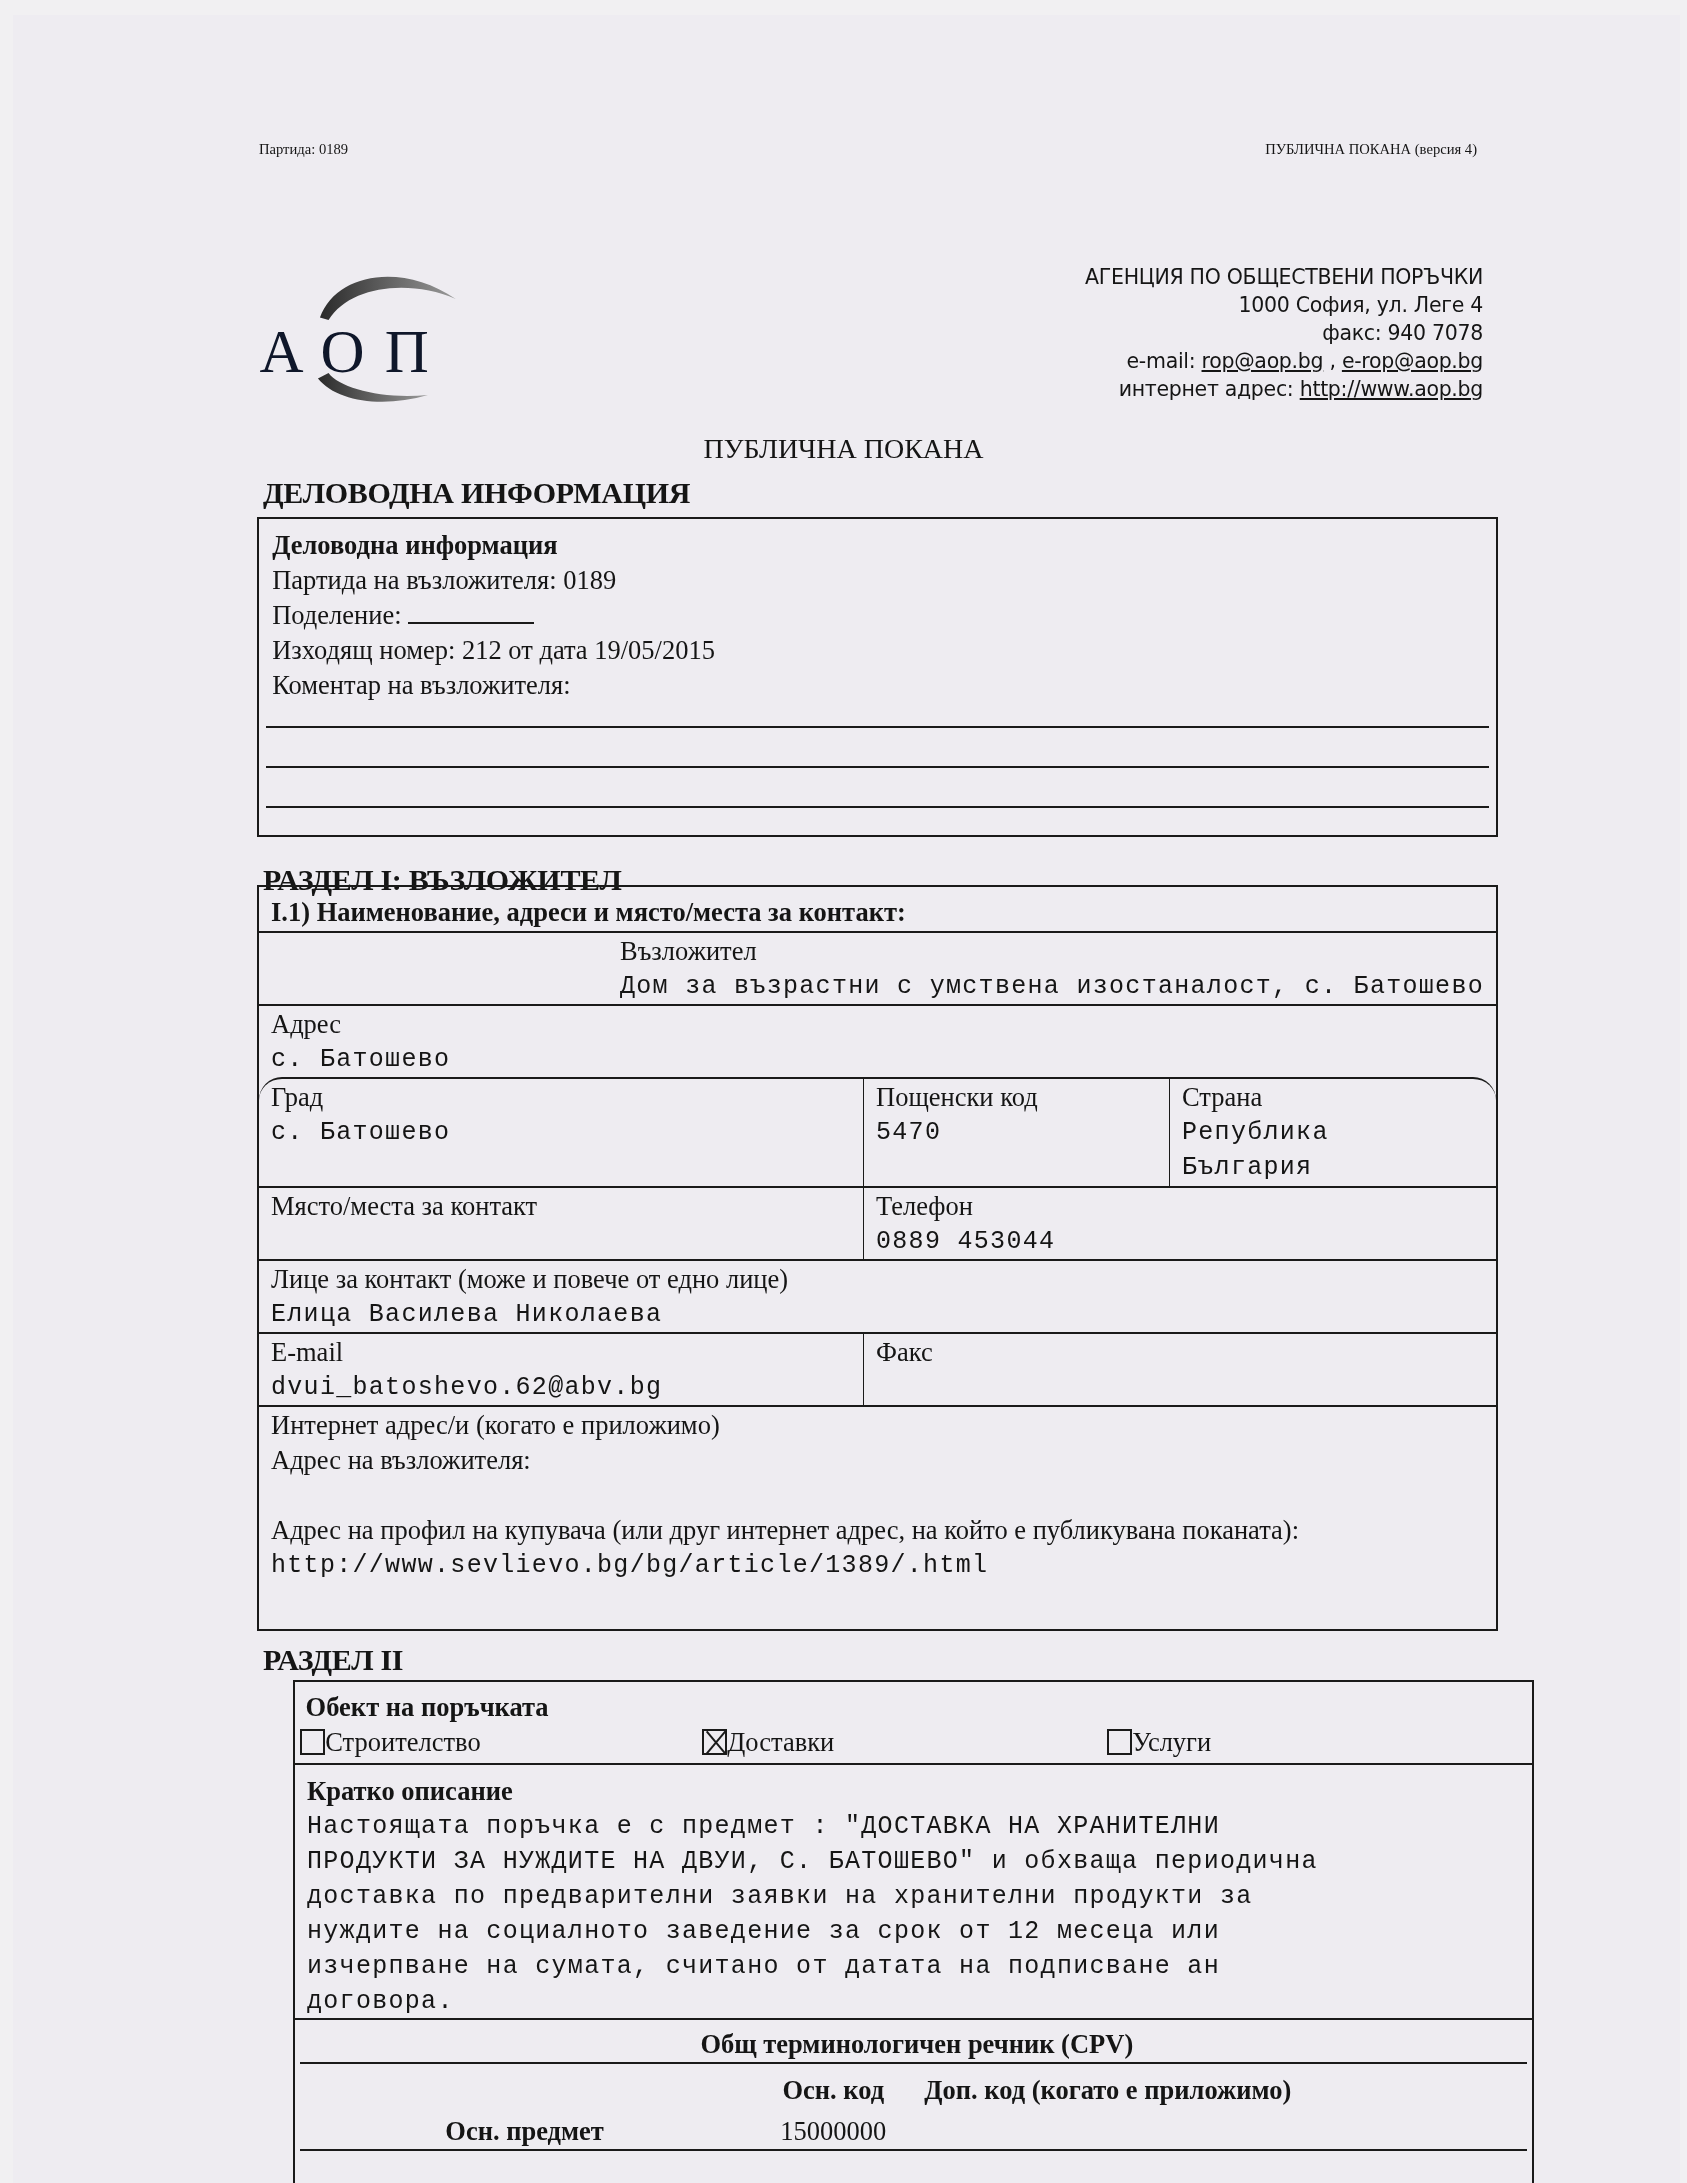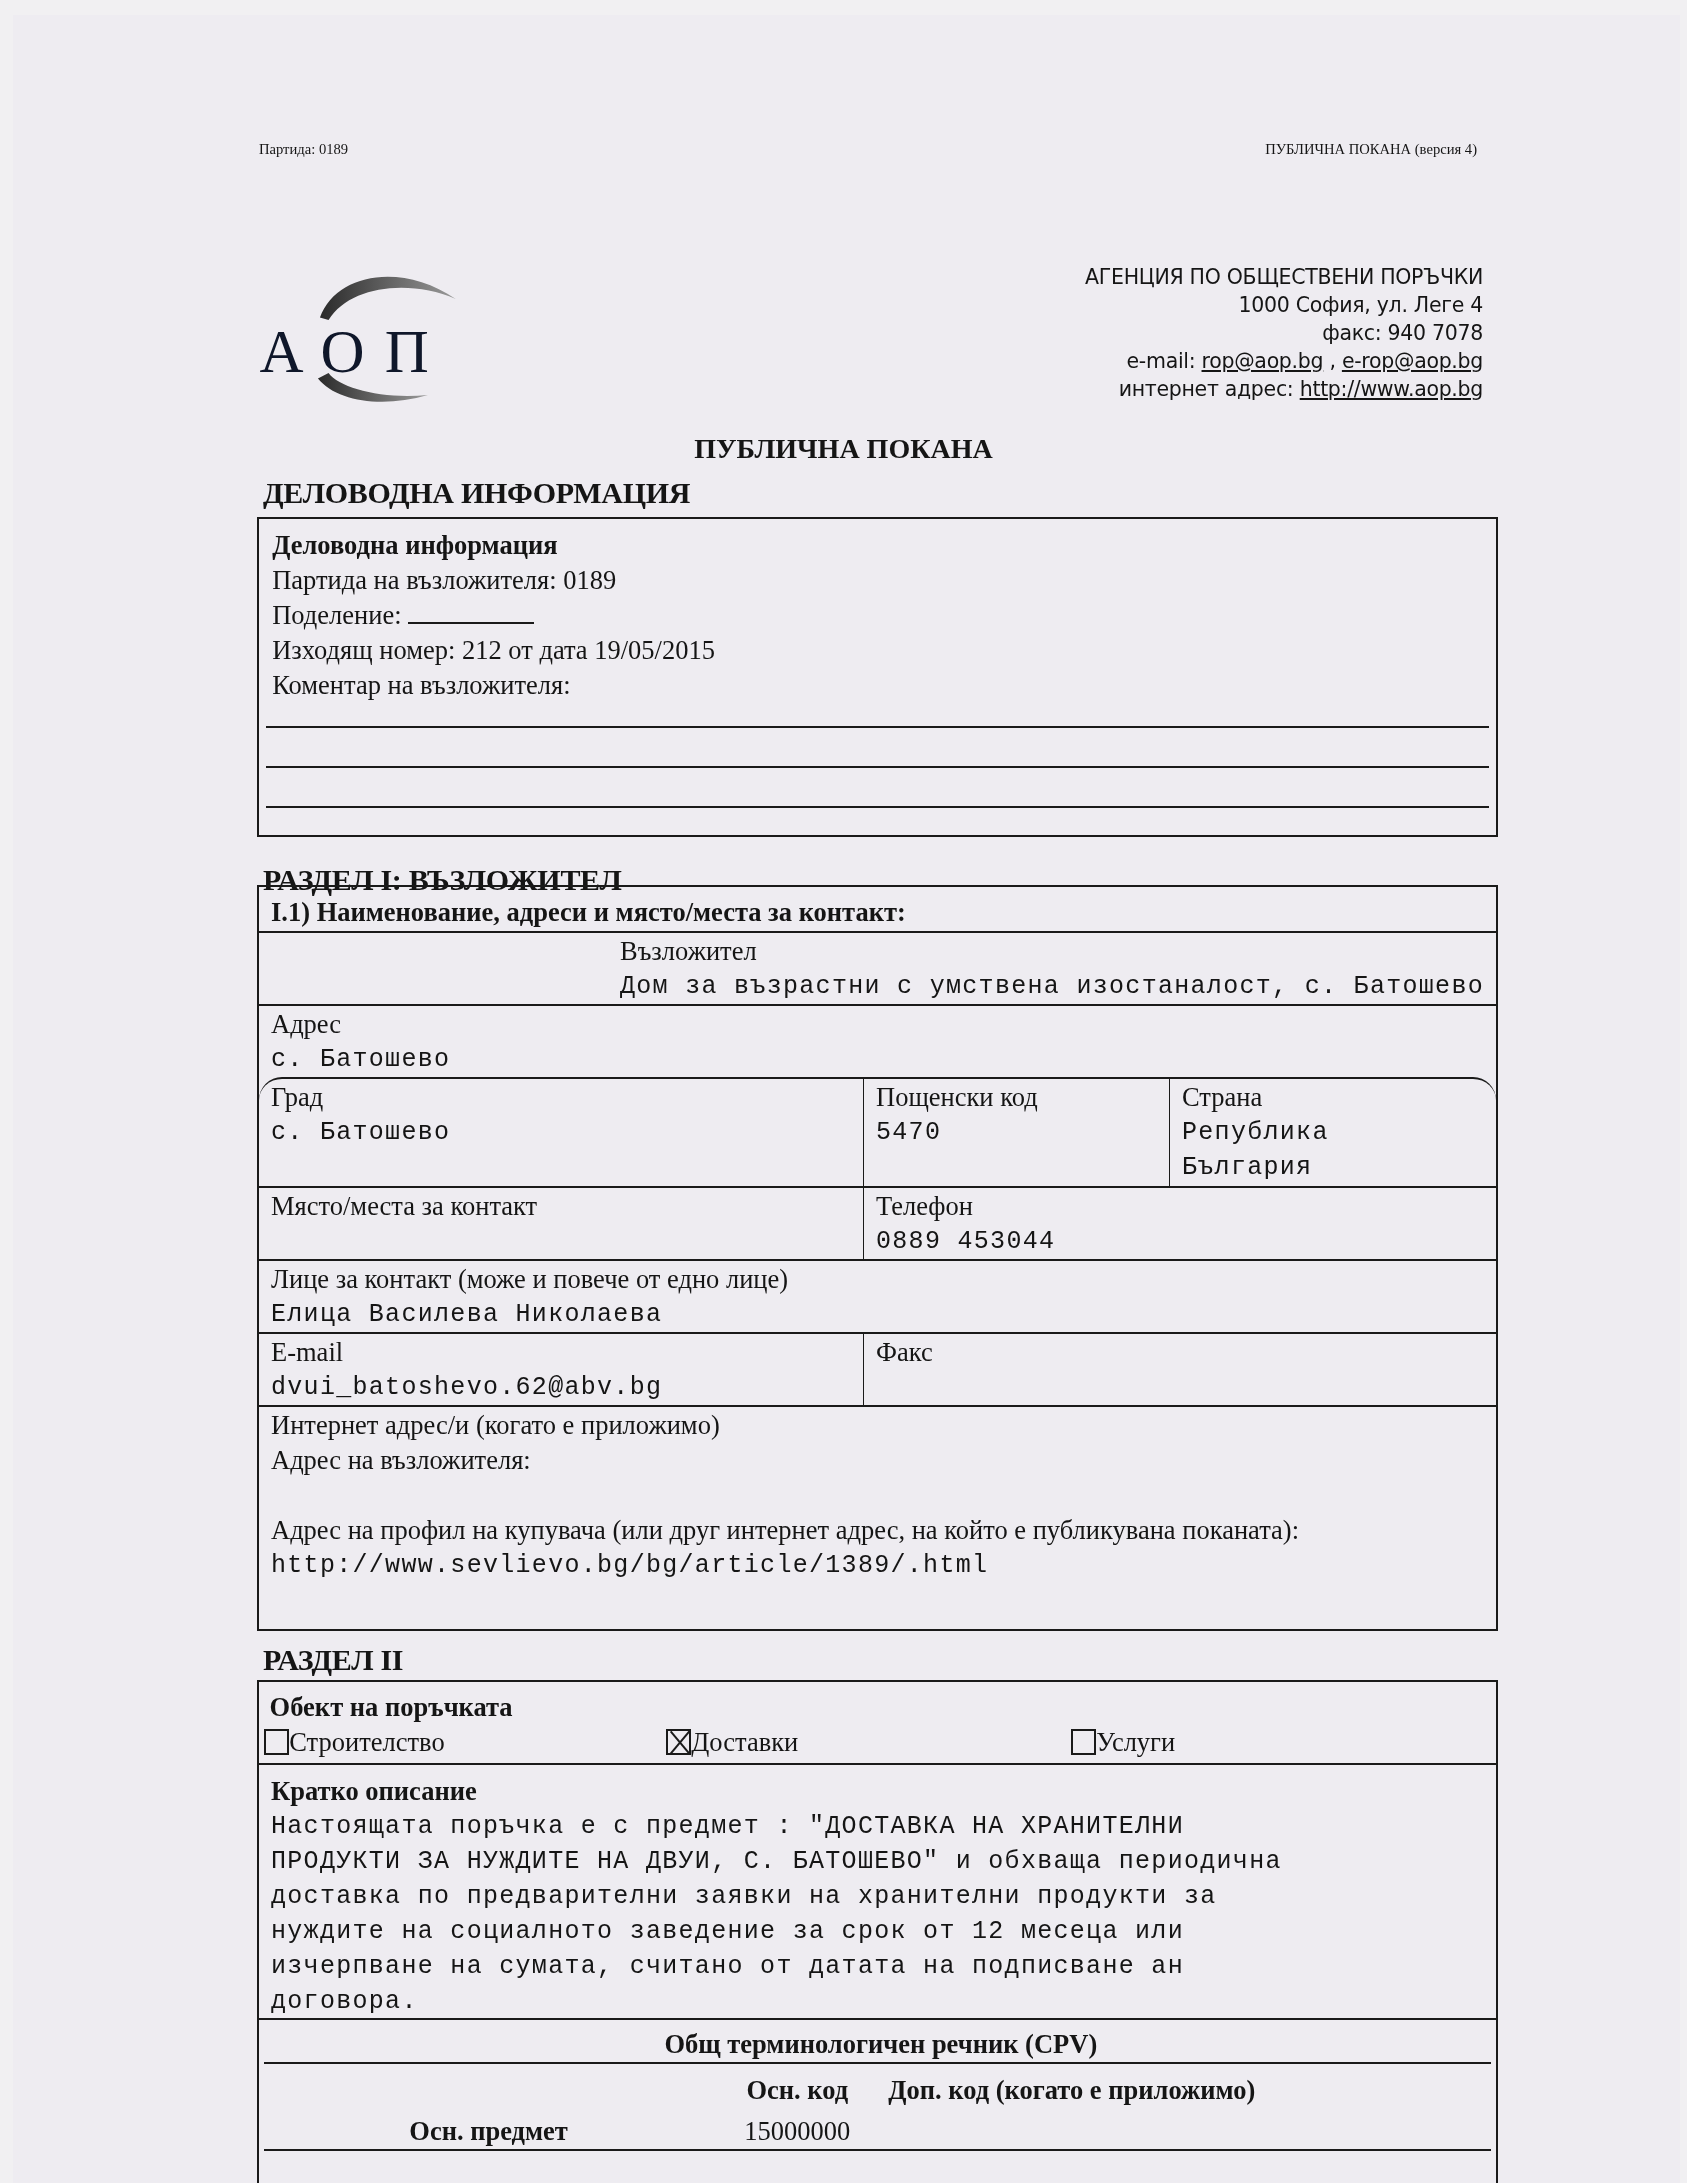--- a/index.html
+++ b/index.html
@@ -7,21 +7,21 @@
   body { position: relative; font-family: "Liberation Serif", serif; color: #151515; }
   .page { position: absolute; left: 13.2px; top: 14.6px; width: 1667px; height: 2169px; background: #eeecf1; }
 
   .running-left { position: absolute; left: 259px; top: 141px; font-size: 14.6px; }
   .running-right { position: absolute; right: 210px; top: 141px; font-size: 14.6px; }
 
   .logo { position: absolute; left: 257px; top: 259px; width: 212px; height: 146px; }
   .agency { position: absolute; right: 204px; top: 263px; text-align: right; font-family: "DejaVu Sans", sans-serif; font-size: 20.5px; line-height: 28px; letter-spacing: -0.3px; }
   .agency a { color: #151515; text-decoration: underline; }
 
-  .doc-title { position: absolute; left: 0; width: 1687px; top: 433px; text-align: center; font-weight: bold; font-size: 28px; }
+  .doc-title { position: absolute; left: 0; width: 1687px; top: 433px; text-align: center; font-weight: normal; font-size: 28px; }
   .sec-head { position: absolute; left: 263px; font-weight: bold; font-size: 30px; letter-spacing: -0.3px; }
 
   .box { position: absolute; left: 257px; width: 1241px; border: 2px solid #1a1a1a; }
   .t { font-size: 26.5px; line-height: 35px; }
   .b { font-weight: bold; }
   .mono { font-family: "Liberation Mono", monospace; font-size: 25px; line-height: 35px; letter-spacing: 1.3px; }
 
   .row { display: flex; border-top: 2px solid #1a1a1a; }
   .row:first-child { border-top: none; }
   .cell { padding: 1.3px 12px 2.6px 12px; }
@@ -156,21 +156,21 @@
       <div class="t">Адрес на възложителя:</div>
       <div class="mono" style="height:35px;"></div>
       <div class="t">Адрес на профил на купувача (или друг интернет адрес, на който е публикувана поканата):</div>
       <div class="mono">http://www.sevlievo.bg/bg/article/1389/.html</div>
     </div>
   </div>
 </div>
 
 <div class="sec-head" style="top:1643px;">РАЗДЕЛ II</div>
 
-<div class="box" style="top:1680px; height:503px; border-bottom:none;">
+<div class="box" style="top:1680px; height:503px; border-bottom:none;margin-left:36px;">
   <div class="row" style="height:81px;">
     <div class="cell" style="width:100%; padding-left:5.3px; padding-top:8px;">
       <div class="t b" style="padding-left:5.3px;">Обект на поръчката</div>
       <div class="t" style="display:flex;">
         <div style="width:402px;">
           <span class="cb"></span><span>Строителство</span>
         </div>
         <div style="width:405px;">
           <span class="cb checked"></span><span>Доставки</span>
         </div>

